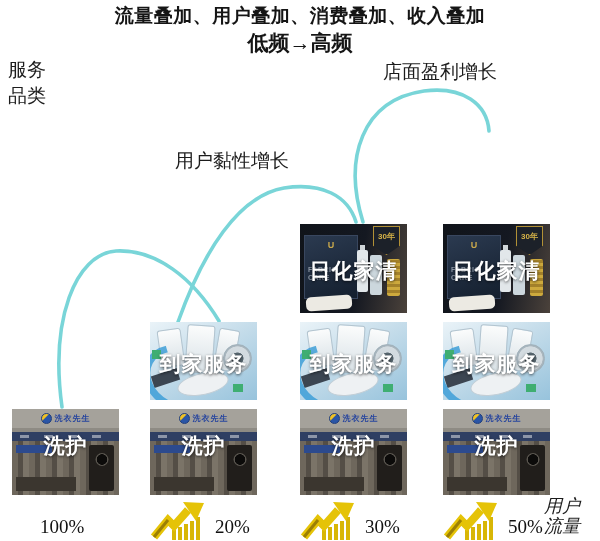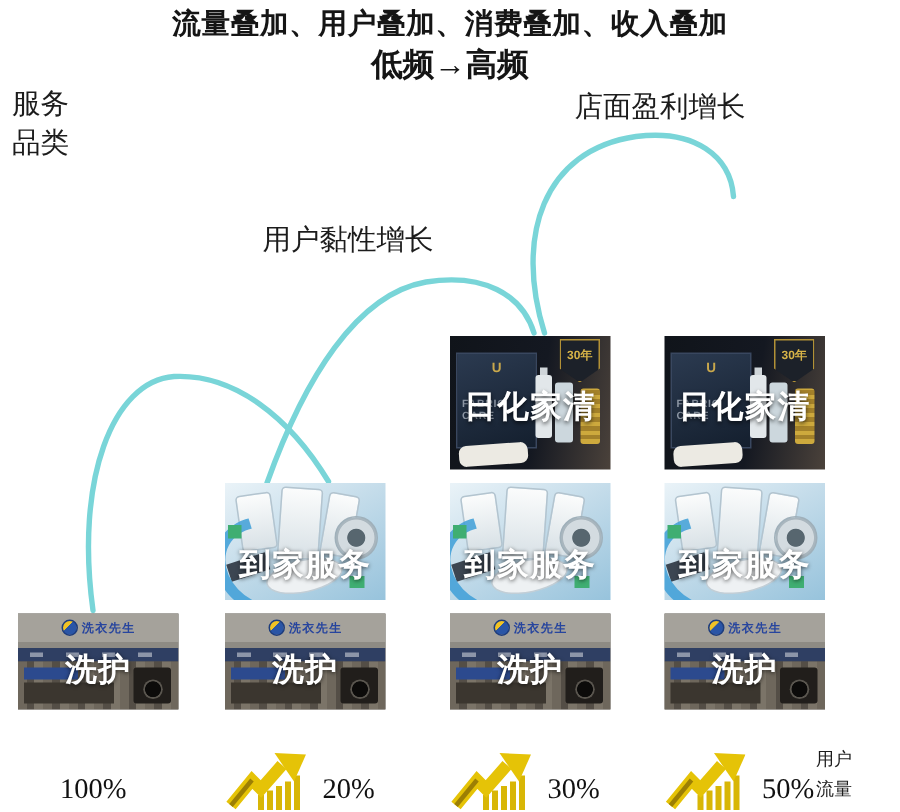--- a/index.html
+++ b/index.html
@@ -12,30 +12,30 @@
   .subtitle{position:absolute;left:0;top:29px;width:600px;text-align:center;
             font-weight:bold;font-size:21px;color:#151515;}
 
   
   .ann{position:absolute;font-family:"Liberation Serif","DejaVu Serif",serif;
        font-size:19px;color:#1c1c1c;white-space:pre-line;line-height:26px;}
   .ann-service{left:8px;top:57px;}
   .ann-inflow{left:2px;top:228px;}
   .ann-stick{left:175px;top:148px;}
   .ann-profit{left:383px;top:59px;}
-  .ann-traffic{left:544px;top:496px;line-height:20px;font-size:12px;}
+  .ann-traffic{left:544px;top:496px;line-height:20px;font-size:18px;font-style:italic;}
 
   
   svg.arcs{position:absolute;left:0;top:0;z-index:1;}
   .arc{fill:none;stroke:#79d5d8;stroke-width:3.6px;stroke-linecap:round;}
 
   
   .tile{position:absolute;width:107px;overflow:hidden;z-index:2;}
   .c1{left:12px;} .c2{left:150px;} .c3{left:300px;} .c4{left:443px;}
-  .row-x{top:409px;height:64px;text-decoration:underline;} .row-d{top:322px;height:78px;}
+  .row-x{top:409px;height:86px;text-decoration:underline;} .row-d{top:322px;height:78px;}
   .row-r{top:224px;height:89px;} .row-s{top:133px;height:83px;}
   .tlabel{position:absolute;left:0;right:0;text-align:center;color:#ffffff;
           font-weight:bold;font-size:21px;letter-spacing:1px;z-index:6;
           text-shadow:0 1px 3px rgba(0,0,0,.65);}
 
   
   .t-x{background:#59534b;}
   .x-head{position:absolute;top:0;left:0;right:0;height:19px;background:#a5a29b;
           display:flex;align-items:center;justify-content:center;gap:3px;}
   .x-dot{width:9px;height:9px;border-radius:50%;
@@ -64,21 +64,21 @@
   .d-fan{position:absolute;right:5px;top:22px;width:27px;height:27px;border-radius:50%;
        background:radial-gradient(circle,#57666f 30%,#d3dbe0 33% 62%,#a9b6be 65%);border:1px solid #9fb0ba;}
   .d-oval{position:absolute;left:27px;bottom:5px;width:50px;height:20px;border-radius:50%;
        background:#eef1f3;border:1px solid #c2ced6;transform:rotate(-12deg);}
   .d-dark{position:absolute;left:2px;bottom:16px;width:27px;height:12px;background:#3c4652;transform:rotate(-18deg);}
   .d-splash{position:absolute;left:-8px;bottom:-10px;width:62px;height:50px;border-radius:50%;
        border:7px solid #3f9fd8;border-top-color:transparent;border-right-color:transparent;
        transform:rotate(28deg);opacity:.85;}
   .d-green1{position:absolute;left:2px;top:28px;width:9px;height:9px;background:#3fae72;}
   .d-green2{position:absolute;right:14px;bottom:8px;width:10px;height:8px;background:#3fae72;}
-  .t-d .tlabel{top:40px;}
+  .t-d .tlabel{top:28px;}
 
   
   .t-r{background:linear-gradient(100deg,#10141a 0%,#141821 55%,#4b423b 100%);}
   .r-box{position:absolute;left:4px;top:11px;width:52px;height:62px;
        background:linear-gradient(160deg,#2b3a50,#141f2e);border:1px solid #39475f;}
   .r-u{position:absolute;left:50%;top:4px;transform:translateX(-50%);
        color:#c9a84c;font-size:9px;font-weight:bold;}
   .r-fab{position:absolute;left:3px;bottom:16px;color:#8d97a5;font-size:7px;
        font-weight:bold;line-height:8px;letter-spacing:.5px;}
   .r-b1{position:absolute;left:57px;top:26px;width:11px;height:42px;background:#e2e7ea;border-radius:2px;}

